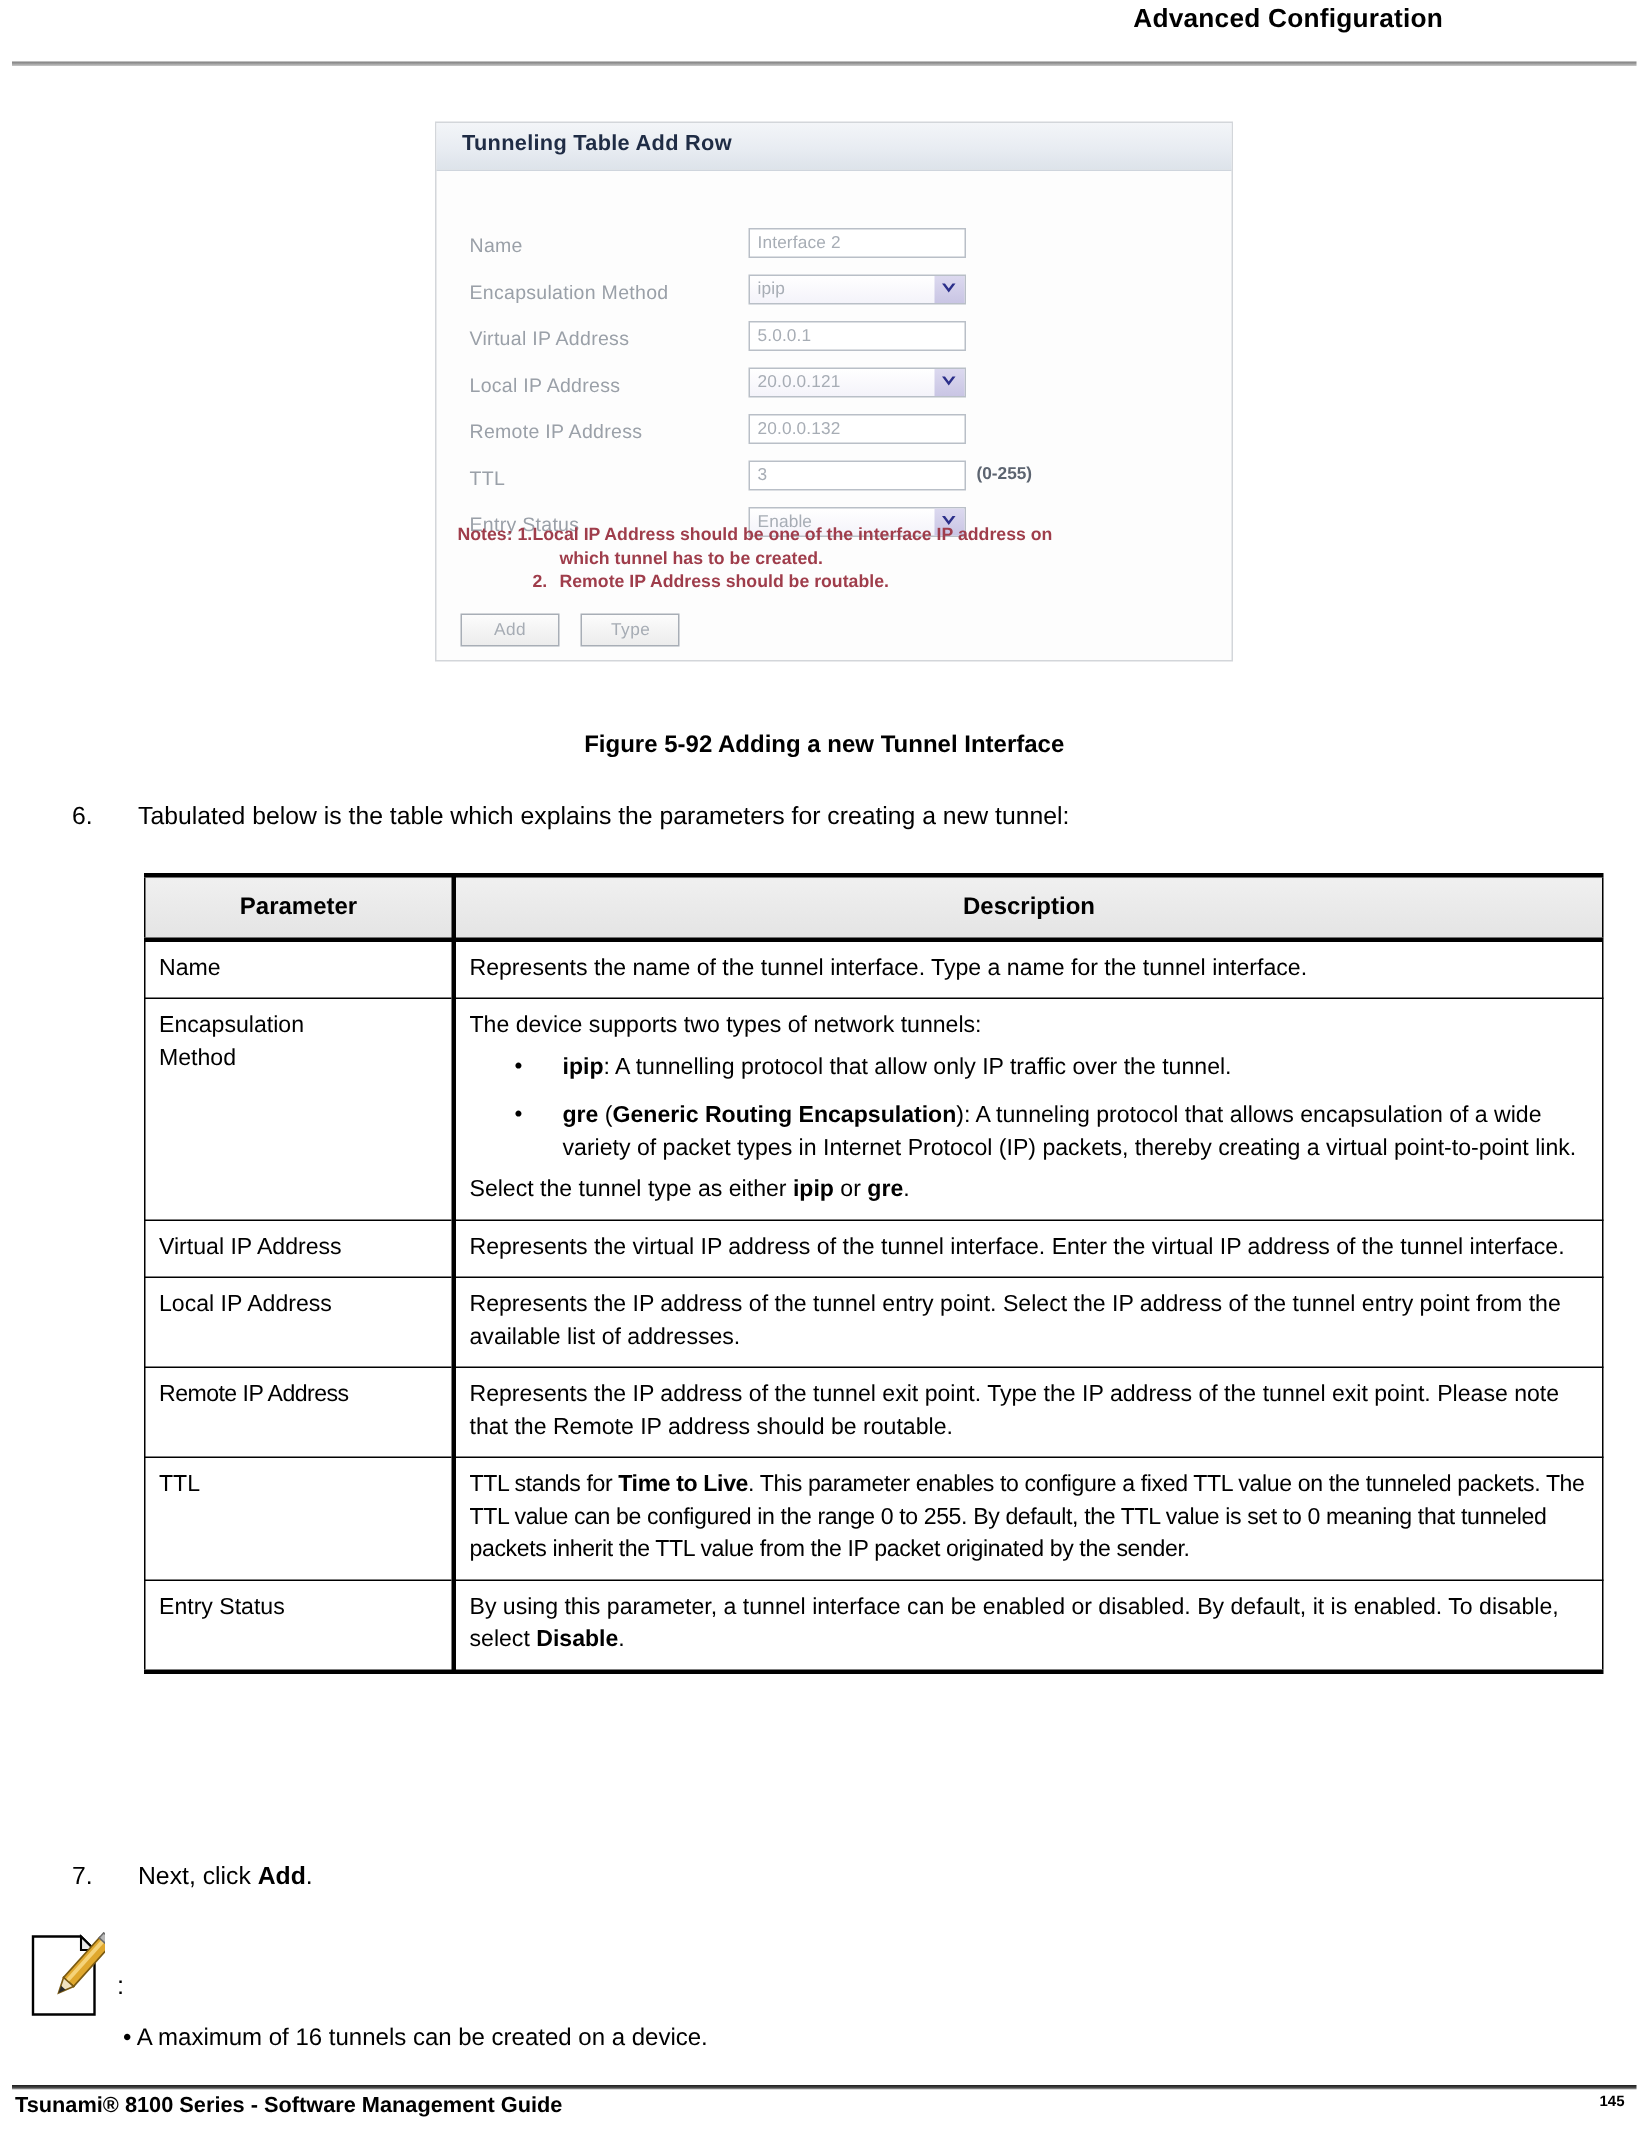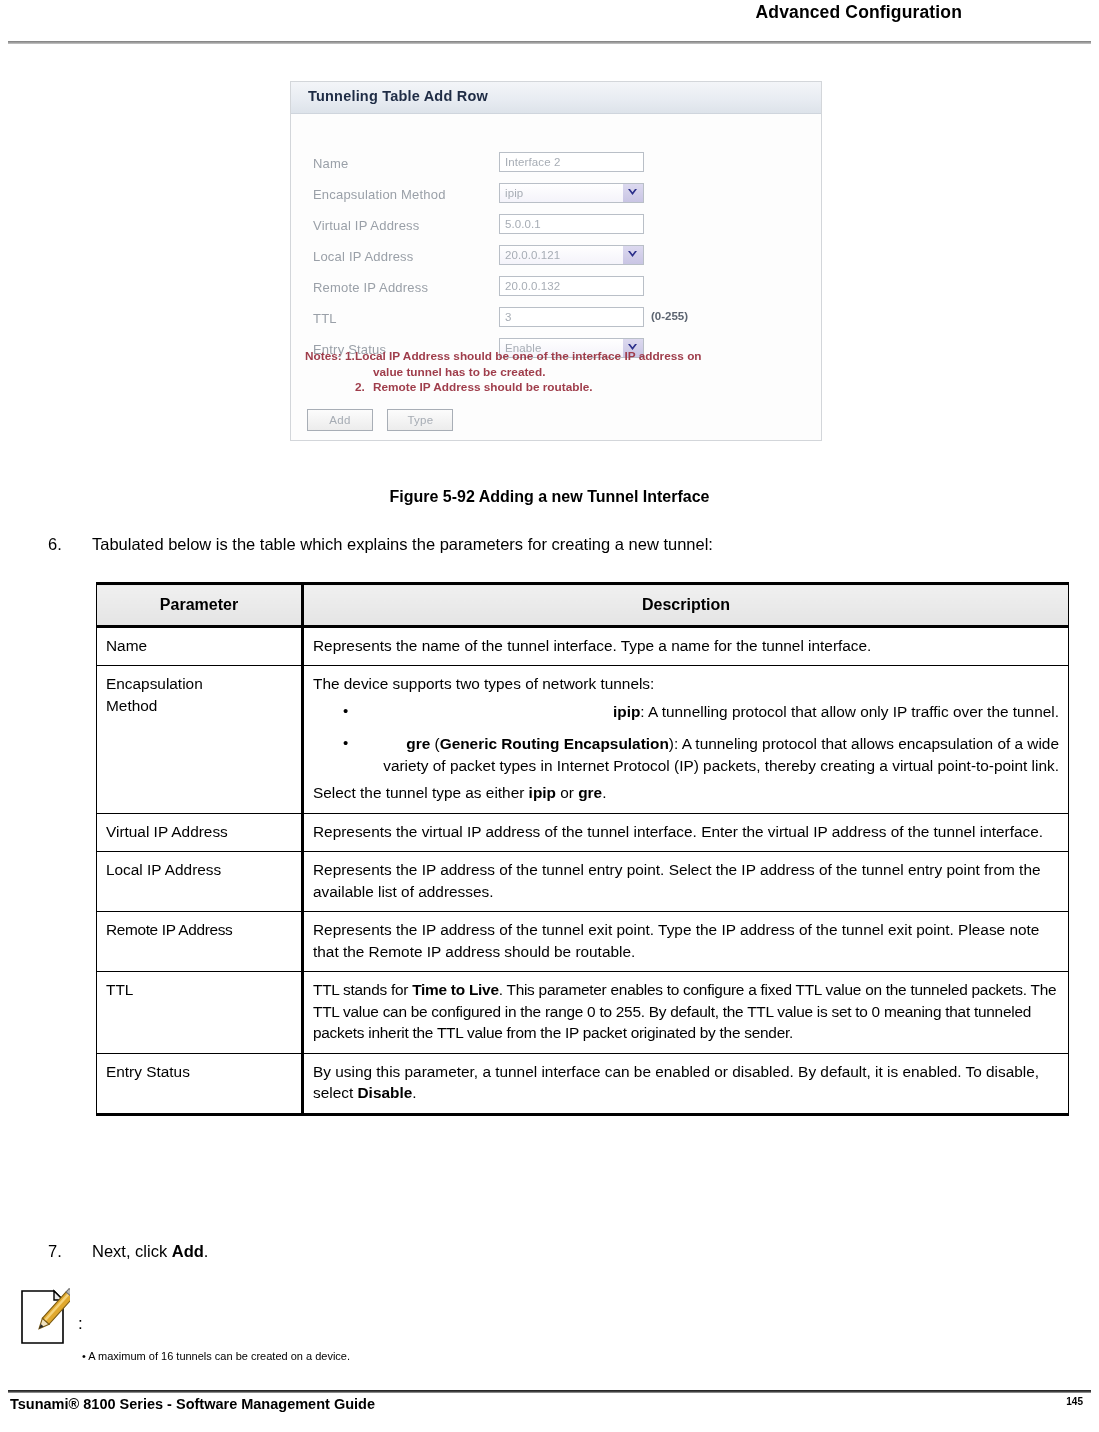--- a/index.html
+++ b/index.html
@@ -240,21 +240,20 @@
   .ptable tbody tr:last-child td { border-bottom: 3px solid #000000; }
   .ptable .colA { width: 206px; }
   .ptable .colB { width: 766px; }
 
   .ptable .narrow { letter-spacing: -0.35px; }
 
   ul.bul {
     margin: 6px 0 6px 0;
     padding: 0;
     list-style: none;
-    text-align: right;
   }
   ul.bul li {
     position: relative;
     padding-left: 62px;
     margin-bottom: 11px;
   }
   ul.bul li:last-child { margin-bottom: 4px; }
   ul.bul li::before {
     content: "\2022";
     position: absolute;
@@ -281,21 +280,21 @@
   .note-colon {
     position: absolute;
     left: 60px;
     top: 26px;
     font-size: 17px;
   }
   .note-text {
     position: absolute;
     left: 64px;
     top: 62px;
-    font-size: 11px;
+    font-size: 16px;
     white-space: nowrap;
   }
 
   
   .footer-rule {
     position: absolute;
     left: 8px;
     top: 1390px;
     width: 1083px;
     height: 3px;
@@ -396,21 +395,21 @@
               </svg>
           </span>
         </div>
       </div>
 
       <div class="notes">
         <div class="nrow">
           <span class="nlead">Notes: 1.</span>
           <span class="ntext" style="display:block;">Local IP Address should be one of the interface IP address on</span>
         </div>
-        <div class="ntext ntext2">value tunnel has to be created.</div>
+        <div class="ntext ntext2">which tunnel has to be created.</div>
         <div class="nrow">
           <span class="n2lead">2.</span>
           <span class="ntext ntext2" style="display:block;">Remote IP Address should be routable.</span>
         </div>
       </div>
 
       <div class="btnrow">
         <span class="uibtn">Add</span>
         <span class="uibtn">Type</span>
       </div>

